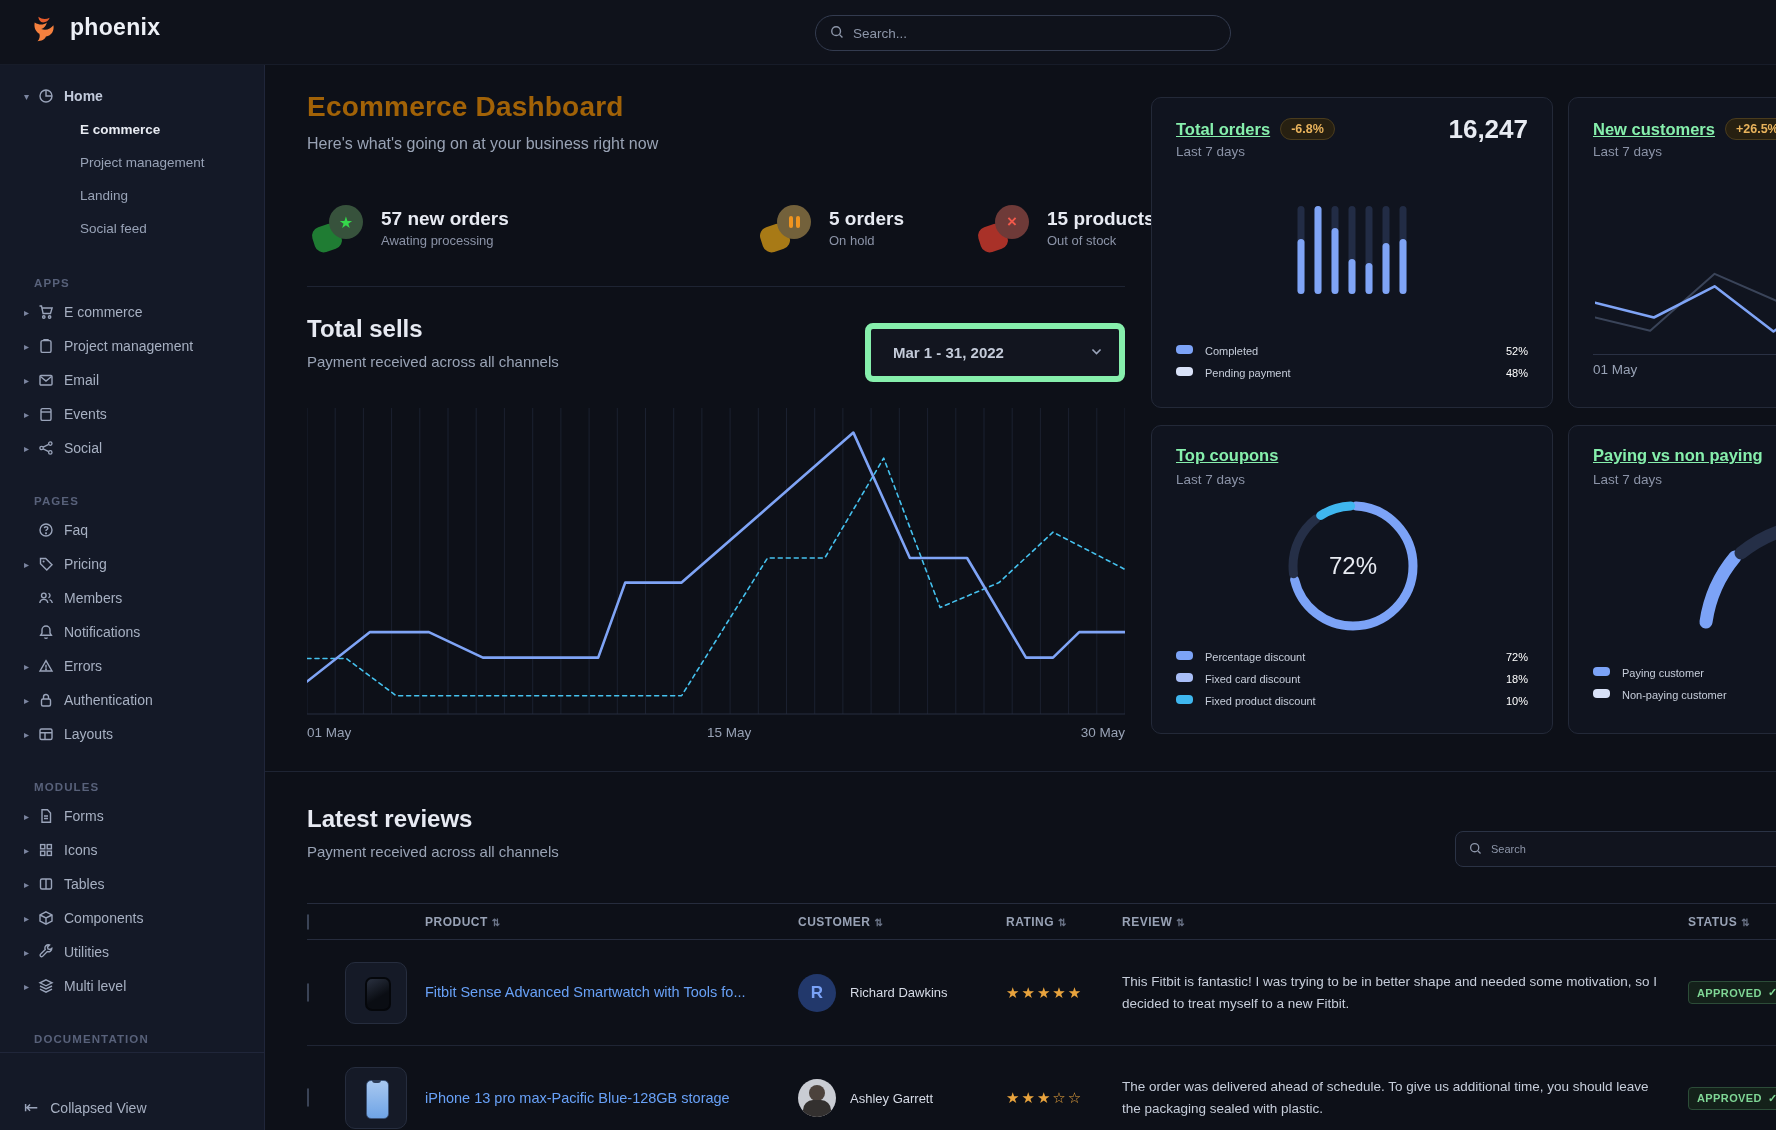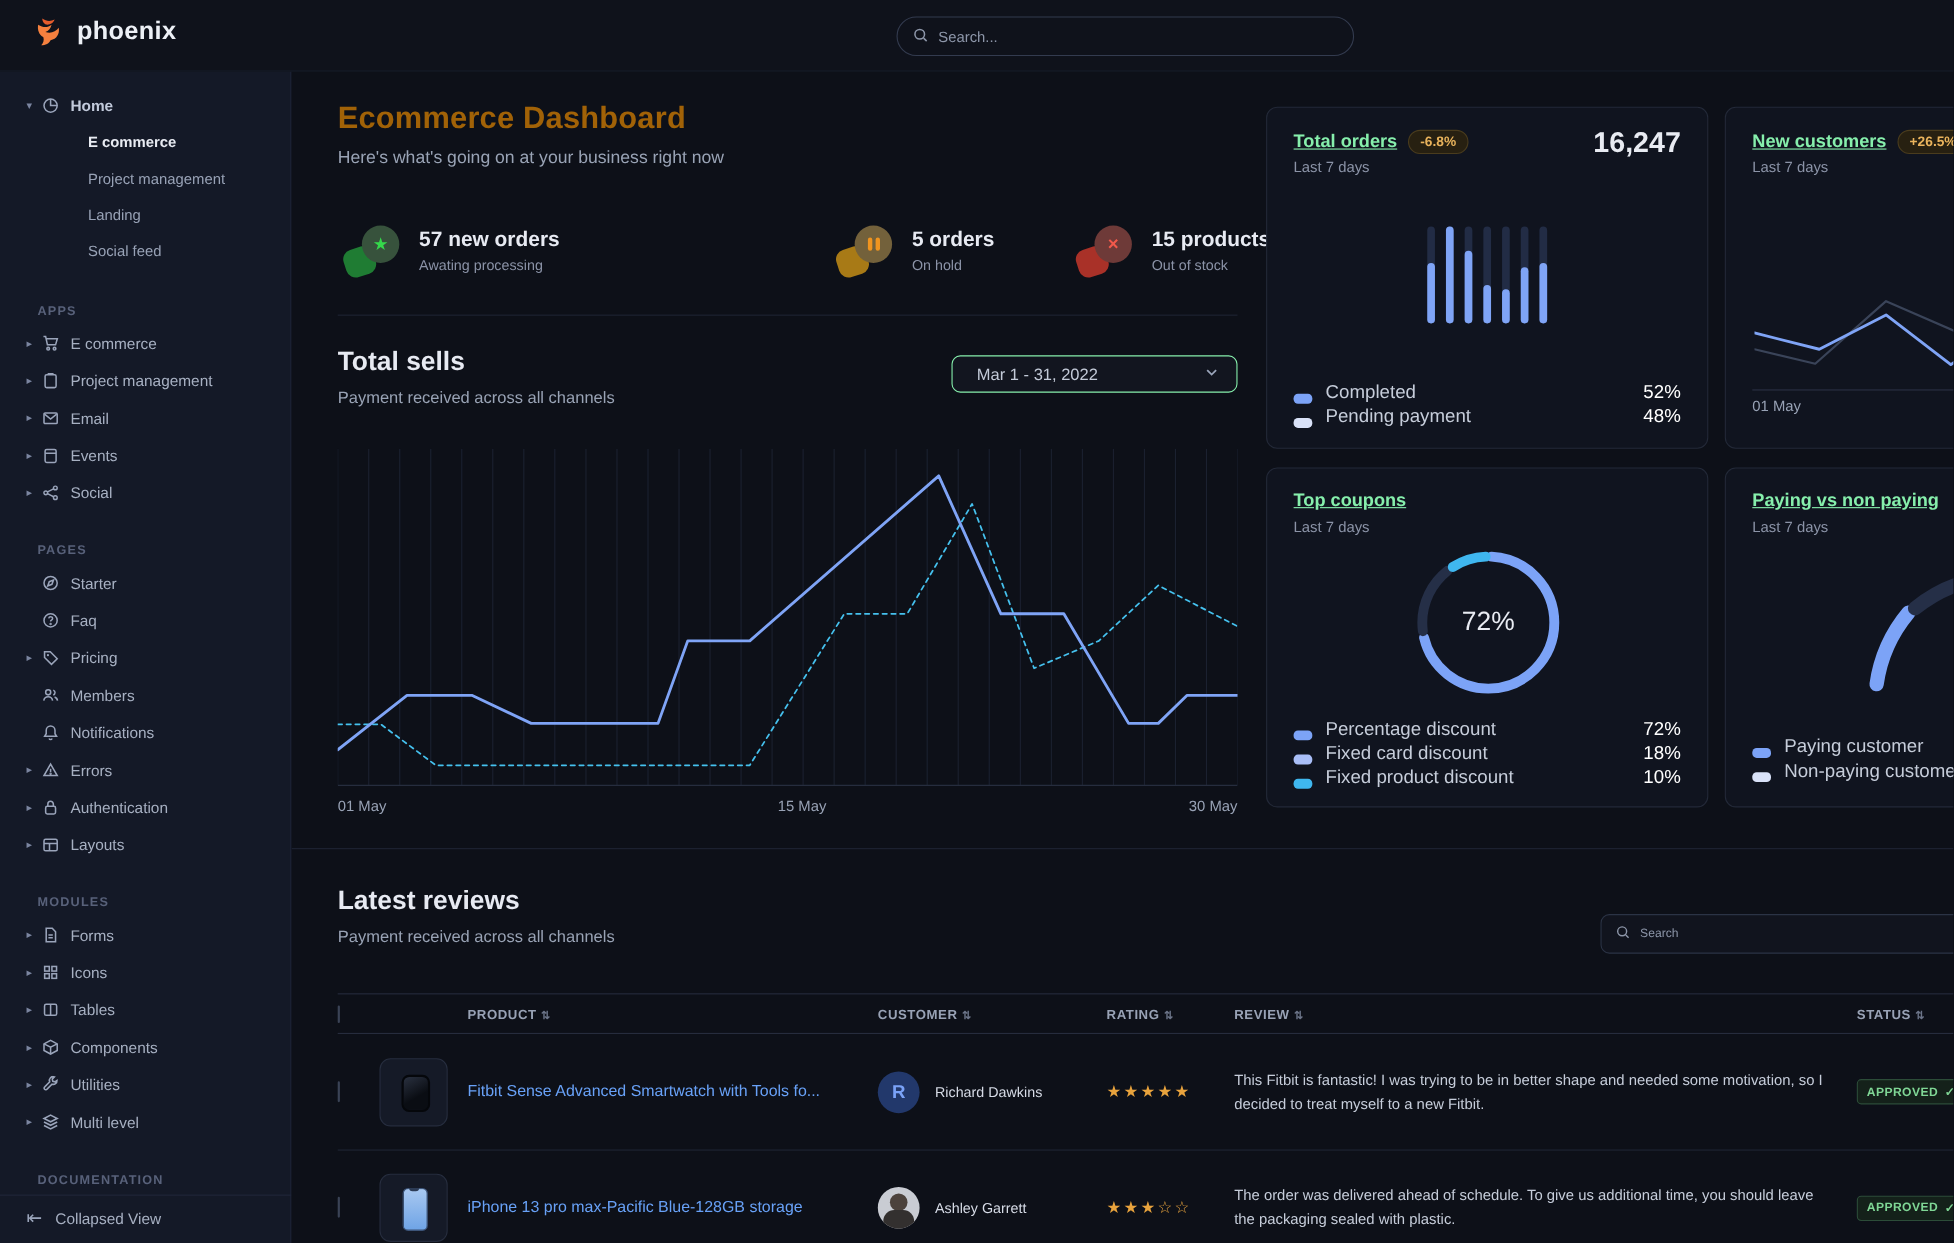--- a/index.html
+++ b/index.html
@@ -49,42 +49,42 @@
   .glyph-pause { display:flex; gap:3px; } .glyph-pause i { width:4px; height:12px; background:#f0941f; border-radius:2px; }
   .glyph-x { color:#f2594b; font-size:17px; font-weight:700; }
   .stat-value { font-size:19px; font-weight:800; color:#e7eaf2; }
   .stat-cap { font-size:13px; color:#8b93a7; margin-top:3px; }
 
   .divider1 { position:absolute; left:42px; top:221px; width:818px; height:1px; background:#1e2433; }
   .divider2 { position:absolute; left:0; top:706px; width:1511px; height:1px; background:#1e2433; }
 
   .sells-title { position:absolute; left:42px; top:250px; font-size:24px; font-weight:800; color:#e7eaf2; }
   .sells-sub { position:absolute; left:42px; top:288px; font-size:15px; color:#99a3b5; }
-  .date-select { position:absolute; left:600px; top:258px; width:260px; height:34px; border:1px solid #86efac; border-radius:8px; background:#12151f; display:flex; align-items:center; justify-content:space-between; padding:0 16px 0 22px; cursor:pointer; }
+  .date-select { position:absolute; left:600px; top:258px; width:260px; height:59px; border:6px solid #86efac; border-radius:8px; background:#12151f; display:flex; align-items:center; justify-content:space-between; padding:0 16px 0 22px; cursor:pointer;font-weight:bold; }
   .date-select span { font-size:15px; color:#c3cad8; }
   .chev { color:#9aa4ba; }
 
   .chart-wrap { position:absolute; left:42px; top:343px; width:818px; height:307px; }
   .x-labels { position:absolute; left:42px; top:660px; width:818px; height:20px; }
   .x-labels span { position:absolute; font-size:13.5px; color:#98a2b5; }
 
   
   .card { position:absolute; background:#10141f; border:1px solid #232938; border-radius:10px; }
   .card-title-row { position:absolute; left:24px; top:20px; display:flex; align-items:center; gap:10px; }
   .card-title { font-size:16.5px; font-weight:700; color:#86efac;text-decoration:underline; }
   .pill { font-size:12.5px; font-weight:700; color:#e9b35c; background:#272011; border:1px solid #4a3c1d; border-radius:11px; padding:3px 10px; }
   .card-period { position:absolute; left:24px; top:46px; font-size:13.5px; color:#8b93a7; }
   .card-value { position:absolute; right:24px; top:16px; font-size:26px; font-weight:700; color:#e8ebf2; }
 
   .orders-bars { position:absolute; left:50%; transform:translateX(-50%); top:108px; display:flex; gap:10px; height:88px; }
   .bar-track { position:relative; width:7px; height:88px; background:#222c45; border-radius:4px; }
   .bar-fill { position:absolute; bottom:0; left:0; width:7px; background:#7fa4f6; border-radius:4px; }
 
   .legend { position:absolute; left:24px; right:24px; }
-  .legend-row { display:flex; align-items:flex-end; height:22px; font-size:17px; color:#c6cdda; }
+  .legend-row { display:flex; align-items:flex-start; height:22px; font-size:11px; color:#c6cdda; }
   .swatch { width:17px; height:9px; border-radius:4px; margin-right:12px; flex:0 0 17px; }
   .legend-val { margin-left:auto; color:#ffffff; }
   .sw-blue { background:#7ca3f7; } .sw-light { background:#d9e2f8; } .sw-peri { background:#a9bef7; } .sw-cyan { background:#3fb7ef; }
 
   .mini-axis { position:absolute; left:24px; width:360px; top:256px; border-top:1px solid #2a3144; }
   .mini-xlabel { position:absolute; left:24px; top:264px; font-size:13.5px; color:#98a2b5; }
 
   .donut-wrap { position:absolute; left:131px; top:70px; width:140px; height:140px; }
   .donut-center { position:absolute; left:0; top:0; width:140px; height:140px; display:flex; align-items:center; justify-content:center; font-size:24px; color:#e8ebf2; }
 
@@ -210,30 +210,20 @@
             <circle cx="12.3" cy="3.6" r="1.7"></circle>
             <circle cx="3.6" cy="8" r="1.7"></circle>
             <circle cx="12.3" cy="12.4" r="1.7"></circle>
             <path d="M5.2 7.2l5.5-2.8M5.2 8.8l5.5 2.8"></path>
           </svg>
         </span>
       <span class="side-label">Social</span>
     </div>
 
     <div class="side-section">PAGES</div>
-    <div class="side-row">
-      <span class="caret"></span>
-      <span class="s-icon">
-          <svg viewBox="0 0 16 16" fill="none" stroke="currentColor" stroke-width="1.4">
-            <circle cx="8" cy="8" r="6"></circle>
-            <path d="M10.6 5.4 9.2 9.2 5.4 10.6 6.8 6.8z"></path>
-          </svg>
-        </span>
-      <span class="side-label">Starter</span>
-    </div>
     <div class="side-row">
       <span class="caret"></span>
       <span class="s-icon">
           <svg viewBox="0 0 16 16" fill="none" stroke="currentColor" stroke-width="1.4">
             <circle cx="8" cy="8" r="6"></circle>
             <path d="M6.3 6.2c.2-1 1-1.6 1.9-1.5 1 0 1.7.8 1.6 1.7-.1 1-1 1.2-1.7 1.9v.8"></path>
             <circle cx="8" cy="11.3" r=".4" fill="currentColor"></circle>
           </svg>
         </span>
       <span class="side-label">Faq</span>

